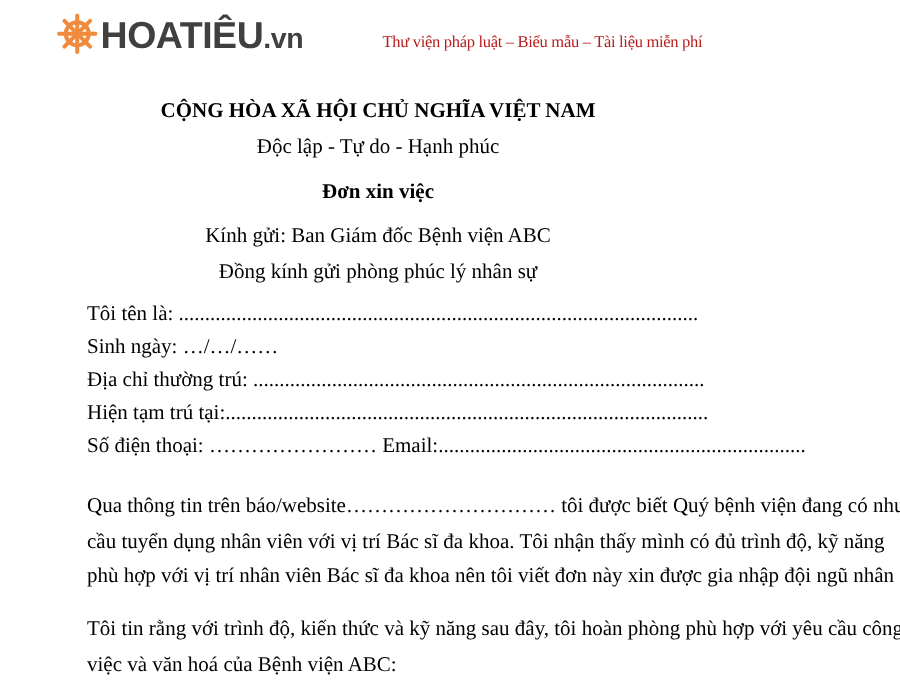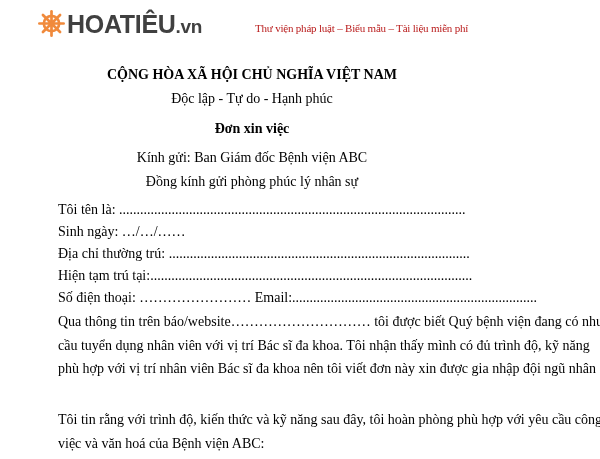--- a/index.html
+++ b/index.html
@@ -46,21 +46,21 @@
   <div class="center bold" style="top:121px;">Đơn xin việc</div>
   <div class="center" style="top:150px;">Kính gửi: Ban Giám đốc Bệnh viện ABC</div>
   <div class="center" style="top:174px;">Đồng kính gửi phòng phúc lý nhân sự</div>
 
   <div class="line" style="top:202px;"><span>Tôi tên là: </span><span>...................................................................................................</span></div>
   <div class="line" style="top:224px;"><span>Sinh ngày: </span><span>…/…/……</span></div>
   <div class="line" style="top:246px;"><span>Địa chỉ thường trú: </span><span>......................................................................................</span></div>
   <div class="line" style="top:268px;"><span>Hiện tạm trú tại:</span><span>............................................................................................</span></div>
   <div class="line" style="top:290px;"><span>Số điện thoại: </span><span>…………………… </span><span>Email:</span><span>......................................................................</span></div>
 
-  <div class="para" style="top:310px;">
+  <div class="para" style="top:326px;">
     <span class="row">Qua thông tin trên báo/website………………………… tôi được biết Quý bệnh viện đang có nhu</span>
     <span class="row">cầu tuyển dụng nhân viên với vị trí Bác sĩ đa khoa. Tôi nhận thấy mình có đủ trình độ, kỹ năng</span>
     <span class="row">phù hợp với vị trí nhân viên Bác sĩ đa khoa nên tôi viết đơn này xin được gia nhập đội ngũ nhân</span>
   </div>
 
   <div class="para" style="top:408px;">
     <span class="row">Tôi tin rằng với trình độ, kiến thức và kỹ năng sau đây, tôi hoàn phòng phù hợp với yêu cầu công</span>
     <span class="row last">việc và văn hoá của Bệnh viện ABC:</span>
   </div>
 </div>

